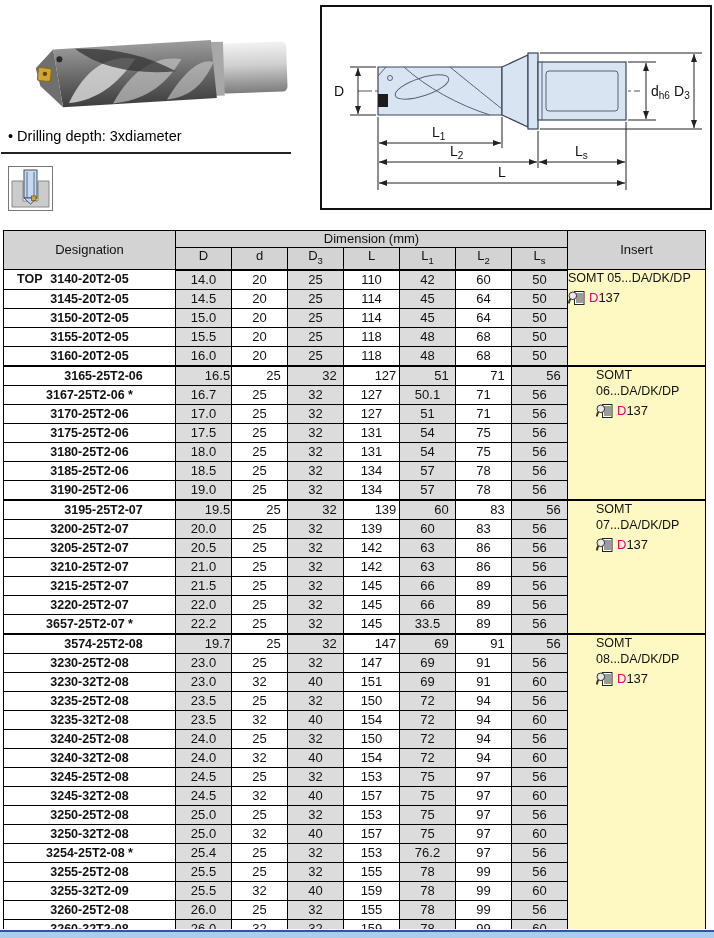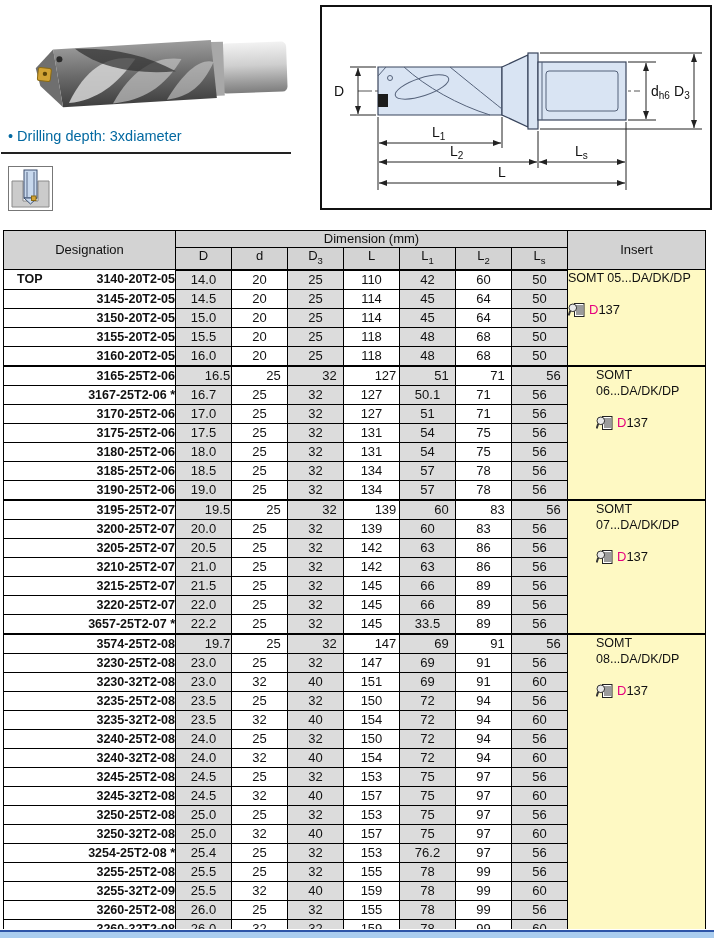--- a/index.html
+++ b/index.html
@@ -1,44 +1,44 @@
 <!DOCTYPE html>
 <html><head>
 <meta charset="utf-8">
 <style>
   html,body{margin:0;padding:0;background:#fff;}
   .page{position:relative;width:714px;height:938px;background:#fff;overflow:hidden;
         font-family:"Liberation Sans",sans-serif;color:#111;}
   .photo{position:absolute;left:16px;top:14px;}
-  .note{position:absolute;left:8px;top:128px;font-size:14.5px;color:#0369a1;}
+  .note{position:absolute;left:8px;top:128px;font-size:14.5px;color:#000000;}
   .rule{position:absolute;left:1px;top:152px;width:290px;border-top:2px solid #222;}
   .mini{position:absolute;left:8px;top:166px;width:45px;height:45px;border:1px solid #777;
         background:#fff;box-sizing:border-box;}
   .diagram{position:absolute;left:320px;top:5px;width:392px;height:205px;border:2px solid #111;
         background:#fff;box-sizing:border-box;}
   .watermark{position:absolute;left:282px;top:444px;font-size:15px;font-weight:bold;
         color:#8c8c8c;opacity:.5;letter-spacing:1px;}
   table.dim{position:absolute;left:3px;top:230px;border-collapse:collapse;table-layout:fixed;
         font-size:13px;}
   table.dim th,table.dim td{border:1px solid #000;padding:0;}
   thead th{background:#d3d3d3;font-weight:normal;font-size:13px;height:16px;line-height:16px;
         text-align:center;}
   thead tr.sub th{border-bottom:2px solid #000;}
   th.hdes,th.hins{border-bottom:2px solid #000;}
   thead sub{font-size:9.5px;}
   td{height:18px;line-height:18px;}
-  td.des{text-align:right;font-weight:bold;padding-left:33px;position:relative;font-size:12.5px;
+  td.des{text-align:center;font-weight:bold;padding-left:33px;position:relative;font-size:12.5px;
         white-space:nowrap;background:#fff;}
   td.des .prefix{position:absolute;left:13px;top:0;font-weight:bold;}
   td.val{text-align:center;background:#fff;}
   td.stripe{background:#dcdcdc;}
   tr.gstart td{border-top:2px solid #000;padding-left:28px;}
   td.ins{vertical-align:top;text-align:left;padding:2px 0 0 6px;font-size:12.5px;line-height:16px;
         background:#fef9c3;}
-  .ins-l2{display:flex;align-items:center;gap:4px;margin-top:16px;}
+  .ins-l2{display:flex;align-items:center;gap:4px;margin-top:4px;}
   .dref{font-size:13px;}
   .dref .dmag{color:#e6007e;}
   .footer{position:absolute;left:0;top:929px;width:714px;height:9px;
         background:linear-gradient(#fff 0,#fff 1px,#2d55a8 1px,#2d55a8 3px,#aacdef 3px,#aacdef 9px);}
   .dlbl{font-size:14px;fill:#111;}
   .dsub{font-size:10px;}
 </style>
 </head>
 <body>
 

